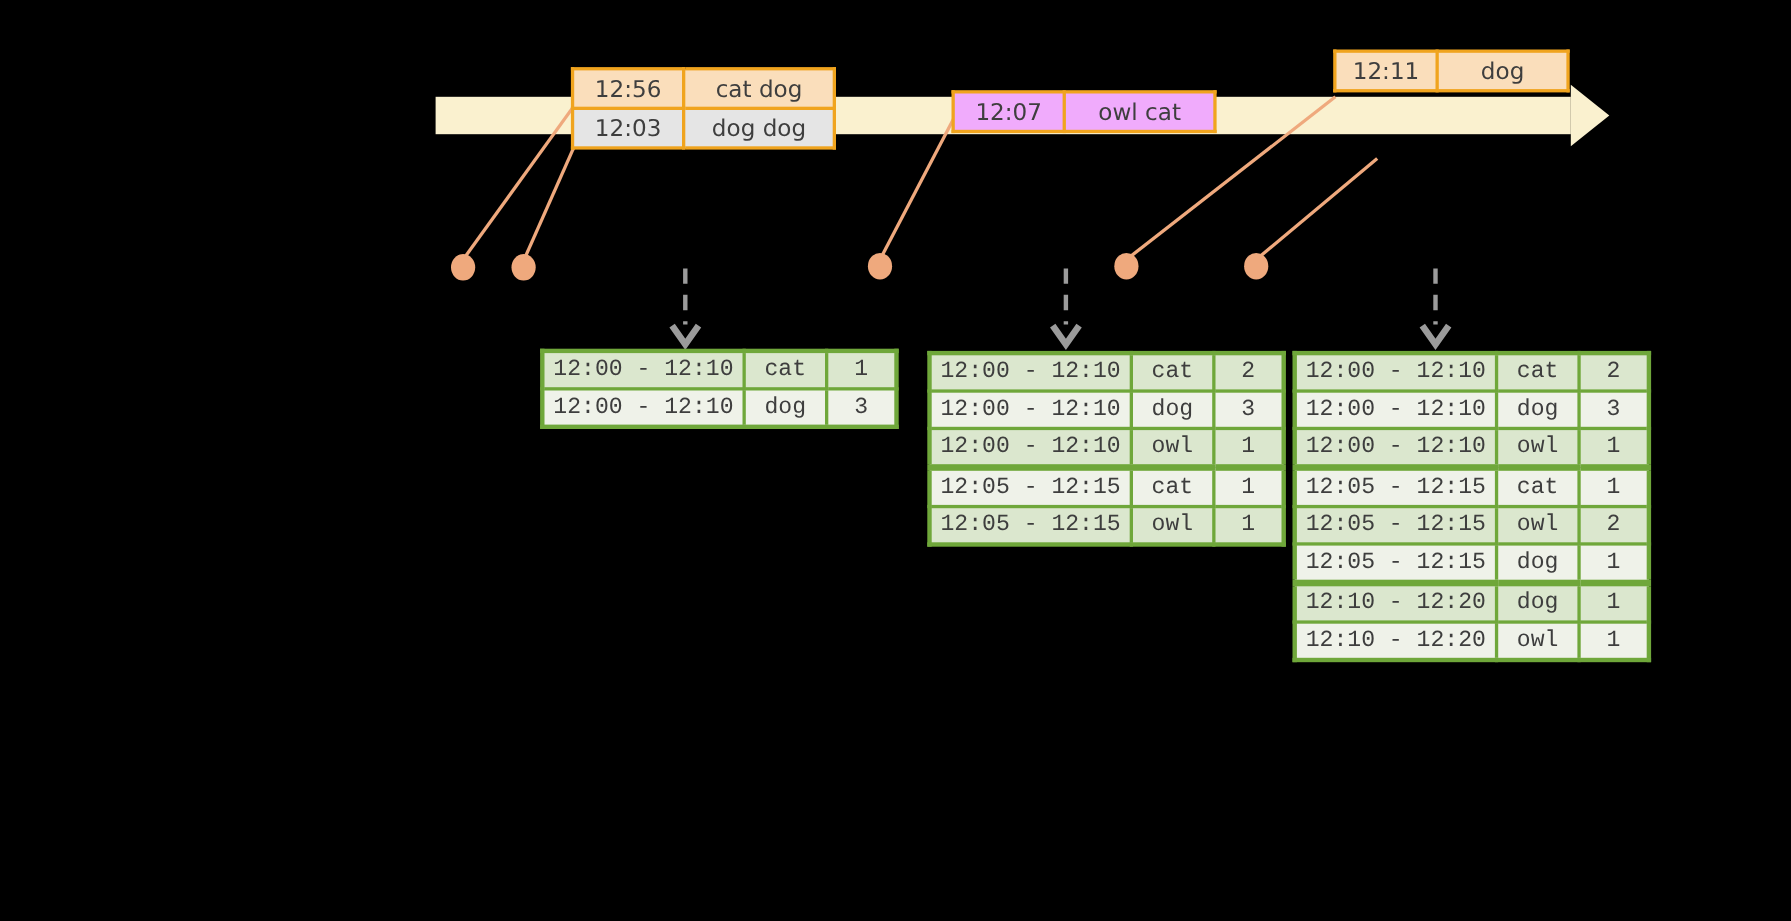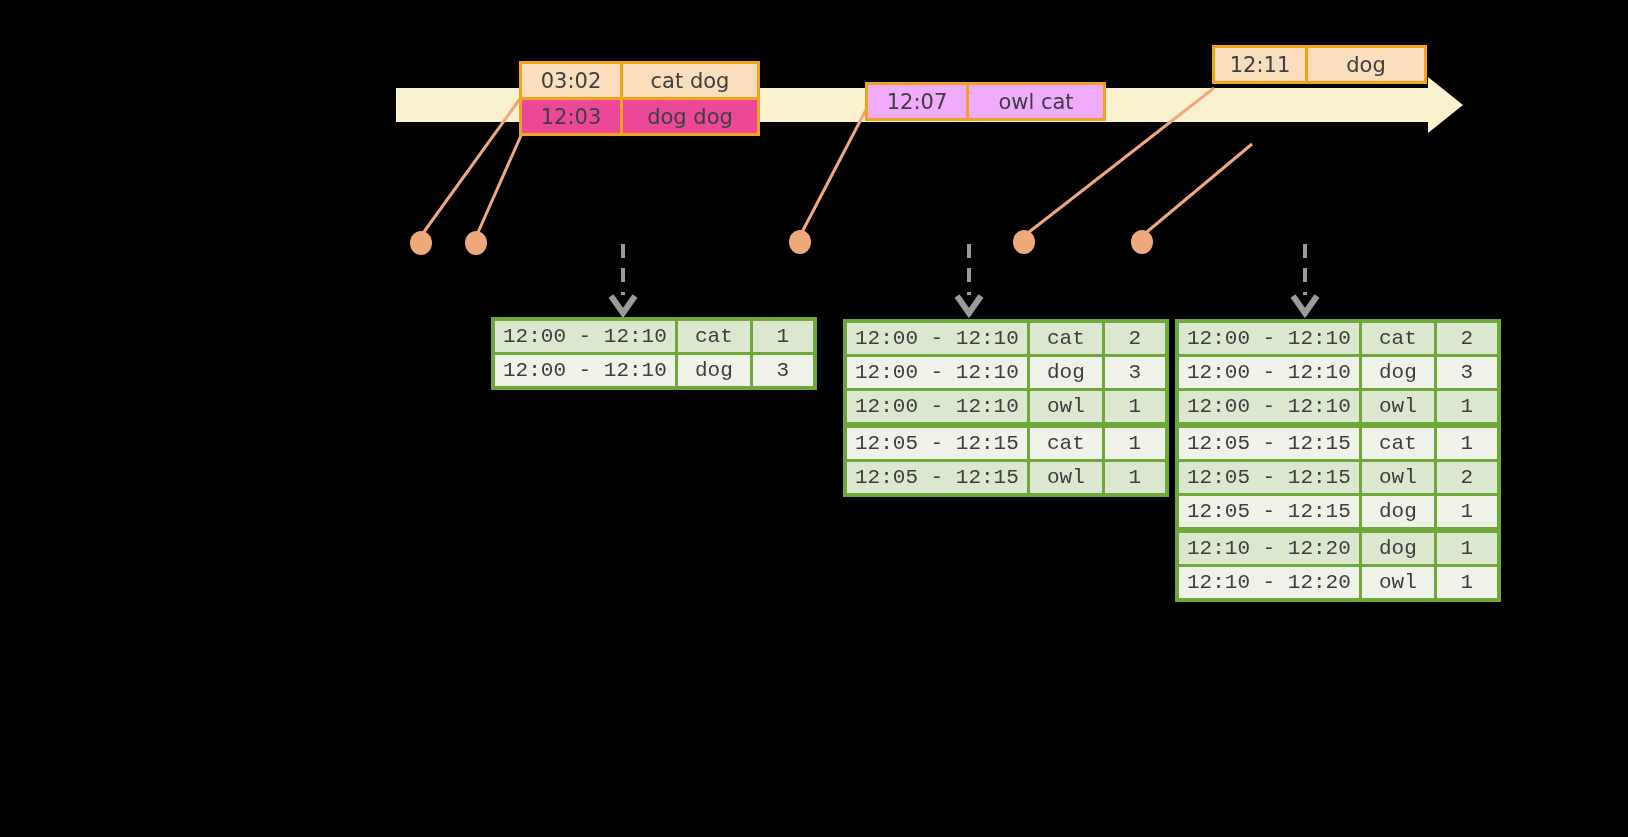--- a/index.html
+++ b/index.html
@@ -31,21 +31,21 @@
     text-align: center;
     vertical-align: middle;
     height: 33px;
     padding: 0 8px;
     white-space: nowrap;
   }
   
   .event-table { border: 3px solid #F0A41E; }
   .event-table td { border: 3px solid #F0A41E; }
   .event-table tr.dark td  { background: #FADEBB; }
-  .event-table tr.light td { background: #ec4899; }
+  .event-table tr.light td { background: #e5e5e5; }
   .event-table tr.mid td   { background: #f0abfc; }
   .event-table td.t { width: 82px; }
   .event-table td.v { width: 118px; }
   .event-table.narrow td.t { width: 74px; }
   .event-table.narrow td.v { width: 100px; }
   
   .result-table { border: 4px solid #6FA73A; font-family: Liberation Mono, monospace; }
   .result-table td { border: 3px solid #6FA73A; height: 31px; }
   .result-table tr.dark td  { background: #DBE7CE; }
   .result-table tr.light td { background: #EFF2E9; }
@@ -86,21 +86,21 @@
     </g>
     <g>
       <line x1="1305" y1="244" x2="1305" y2="295" stroke="#9B9B9B" stroke-width="4" stroke-dasharray="14 10"></line>
       <path d="M 1293 296 L 1305 313 L 1317 296" stroke="#9B9B9B" stroke-width="6" fill="none"></path>
     </g>
   </svg>
 
   <table class="event-table" style="left:519px; top:61px;">
     <tbody>
         <tr class="dark">
-      <td class="t">03:02</td>
+      <td class="t">12:56</td>
       <td class="v">cat dog</td>
     </tr>
     <tr class="light">
       <td class="t">12:03</td>
       <td class="v">dog dog</td>
     </tr>
   </tbody>
     </table>
 
   <table class="event-table" style="left:865px; top:82px;">

